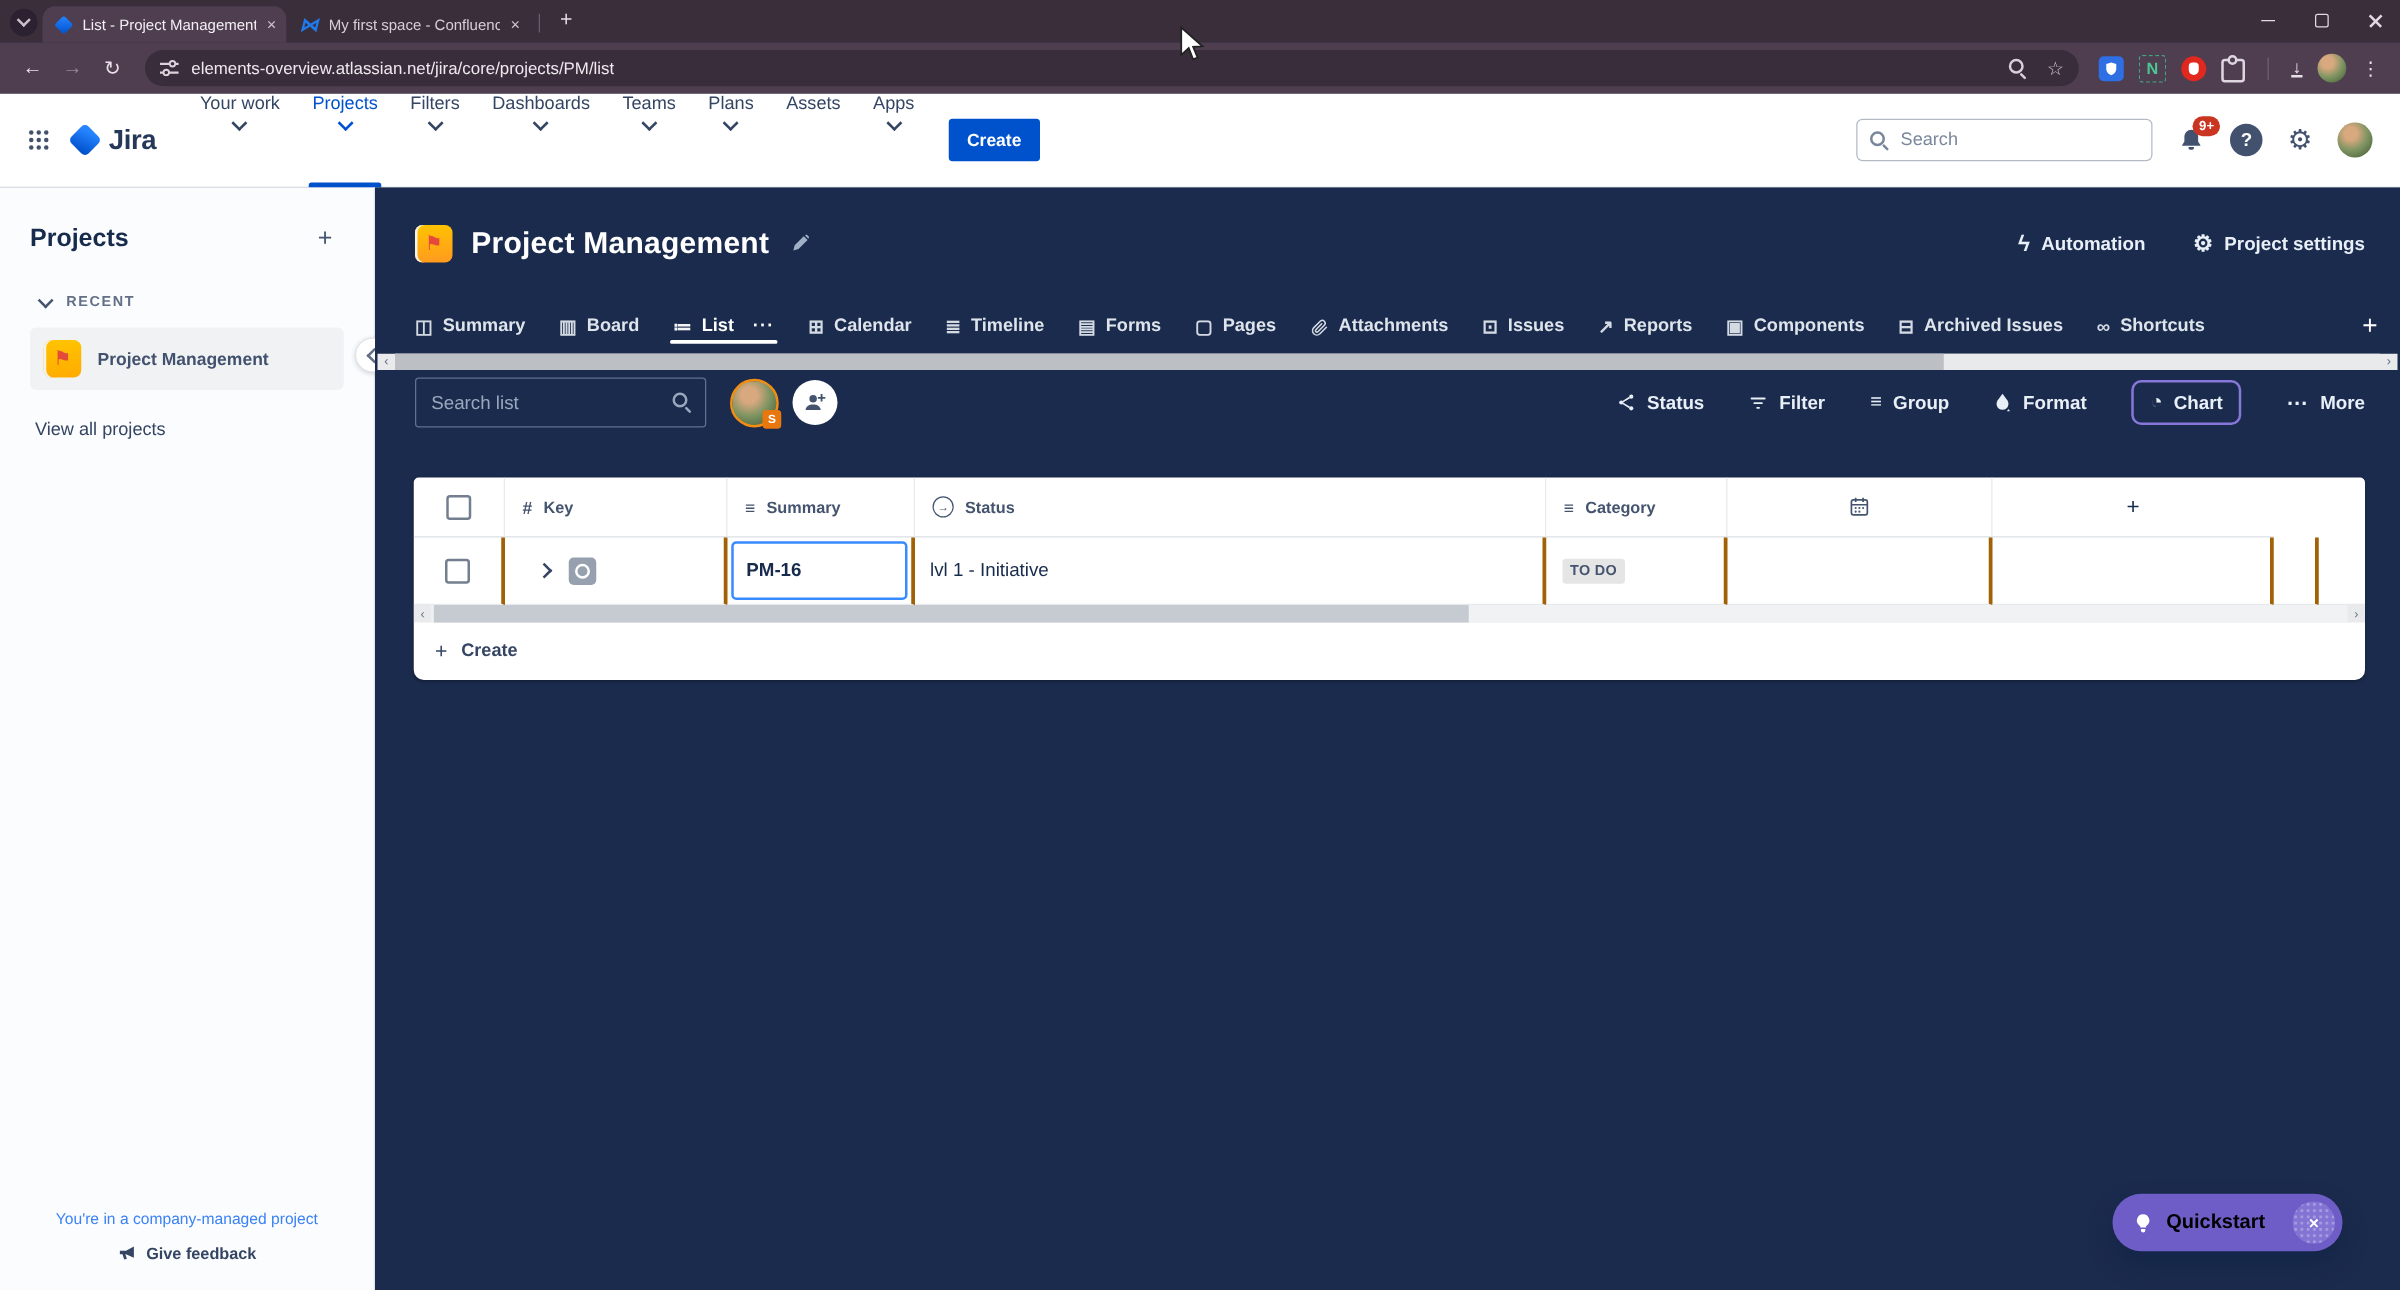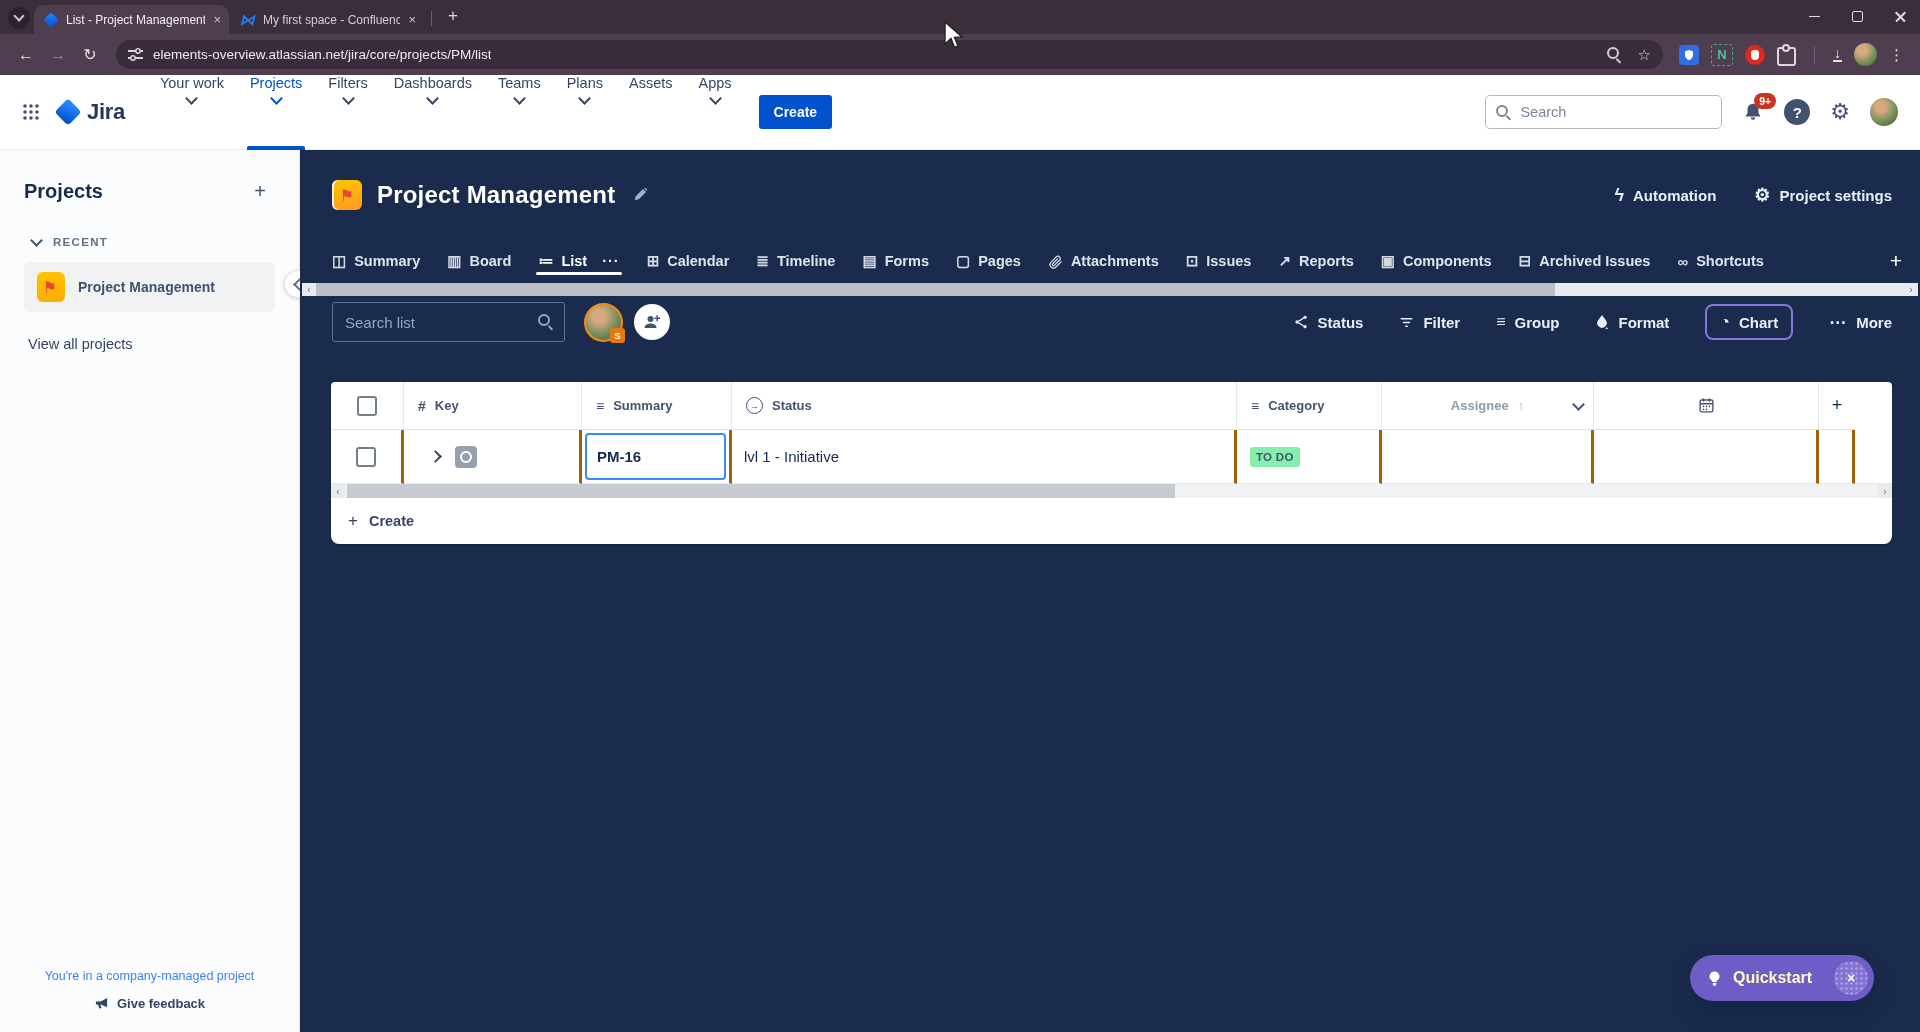--- a/index.html
+++ b/index.html
@@ -139,32 +139,32 @@
   .rc.noR{border-right:none;}
   .cb{width:16px;height:16px;border:2px solid #737F8F;border-radius:3px;background:#fff;}
   .rc.cent,.hcent{justify-content:center;}
   .typecell{padding-left:27px;gap:15px;}
   .rowchev{width:7px;height:7px;border-right:2.5px solid #344563;border-bottom:2.5px solid #344563;transform:rotate(-45deg);}
   .typetile{width:22px;height:22px;border-radius:4px;background:#96A0AF;display:flex;align-items:center;justify-content:center;}
   .typetile::after{content:"";width:8px;height:8px;border:2px solid #fff;border-radius:50%;}
   .keybox{position:absolute;left:3px;right:3px;top:3px;bottom:3px;border:2px solid #388BFF;border-radius:4px;display:flex;align-items:center;padding-left:10px;font-size:15px;font-weight:700;color:#172B4D;background:#fff;}
   .sumcell{padding-left:12px;font-size:15px;color:#172B4D;}
   .statcell{padding-left:13px;}
-  .badge{background:#86efac;color:#44546F;font-size:11.5px;font-weight:700;padding:4px 6px;border-radius:3px;letter-spacing:.3px;}
+  .badge{background:#e5e5e5;color:#44546F;font-size:11.5px;font-weight:700;padding:4px 6px;border-radius:3px;letter-spacing:.3px;}
   .stc{width:15px;height:15px;border:1.5px solid #44546F;border-radius:50%;display:flex;align-items:center;justify-content:center;font-size:9px;flex:0 0 auto;}
   .cscroll{height:14px;}
   .cscroll .hs-track{background:#F1F2F4;}
   .cscroll .hs-thumb{left:2px;width:54%;background:#C6CAD1;}
   .cscroll .hs-arrow{color:#6B778C;}
   .createrow{height:46px;display:flex;align-items:center;gap:11px;padding-left:17px;color:#344563;font-size:14.5px;font-weight:600;}
   .createrow .plus{font-size:17px;font-weight:400;}
 
   
   .qs{position:absolute;left:1690px;top:955px;width:184px;height:46px;background:#6E5DC6;border-radius:24px;display:flex;align-items:center;padding:0 6px 0 16px;box-sizing:border-box;gap:10px;box-shadow:0 10px 20px rgba(9,30,66,.45);}
-  .qs-label{color:#fef9c3;font-size:16px;font-weight:700;flex:1;}
+  .qs-label{color:#000000;font-size:16px;font-weight:700;flex:1;}
   .qs-x{width:34px;height:34px;border-radius:50%;background-color:#8374D4;background-image:radial-gradient(rgba(255,255,255,.28) 1px,transparent 1.5px);background-size:5px 5px;display:flex;align-items:center;justify-content:center;color:#fff;font-size:14px;font-weight:700;}
 
   .cursor{position:absolute;left:942px;top:20px;pointer-events:none;}
 </style>
 </head>
 <body>
 
 <div class="screen">
 
   <div class="tbar">
@@ -475,25 +475,20 @@
             <span>Summary</span>
           </div>
         <div class="hc">
             <span class="stc">→</span>
             <span>Status</span>
           </div>
         <div class="hc">
             <span class="gi">≡</span>
             <span>Category</span>
           </div>
-        <div class="hc assign">
-            <span>Assignee</span>
-            <span class="sortup">↑</span>
-            <span class="chev"></span>
-          </div>
         <div class="hc cent">
           <svg width="17" height="17" viewBox="0 0 20 20" fill="none" stroke="#44546F" stroke-width="1.6">
               <rect x="2.5" y="3.5" width="15" height="14" rx="2"></rect>
               <path d="M2.5 8h15M6.5 1.5v4M13.5 1.5v4"></path>
               <g fill="#44546F" stroke="none">
                 <circle cx="6.5" cy="11" r="1"></circle>
                 <circle cx="10" cy="11" r="1"></circle>
                 <circle cx="13.5" cy="11" r="1"></circle>
                 <circle cx="6.5" cy="14.5" r="1"></circle>
                 <circle cx="10" cy="14.5" r="1"></circle>

